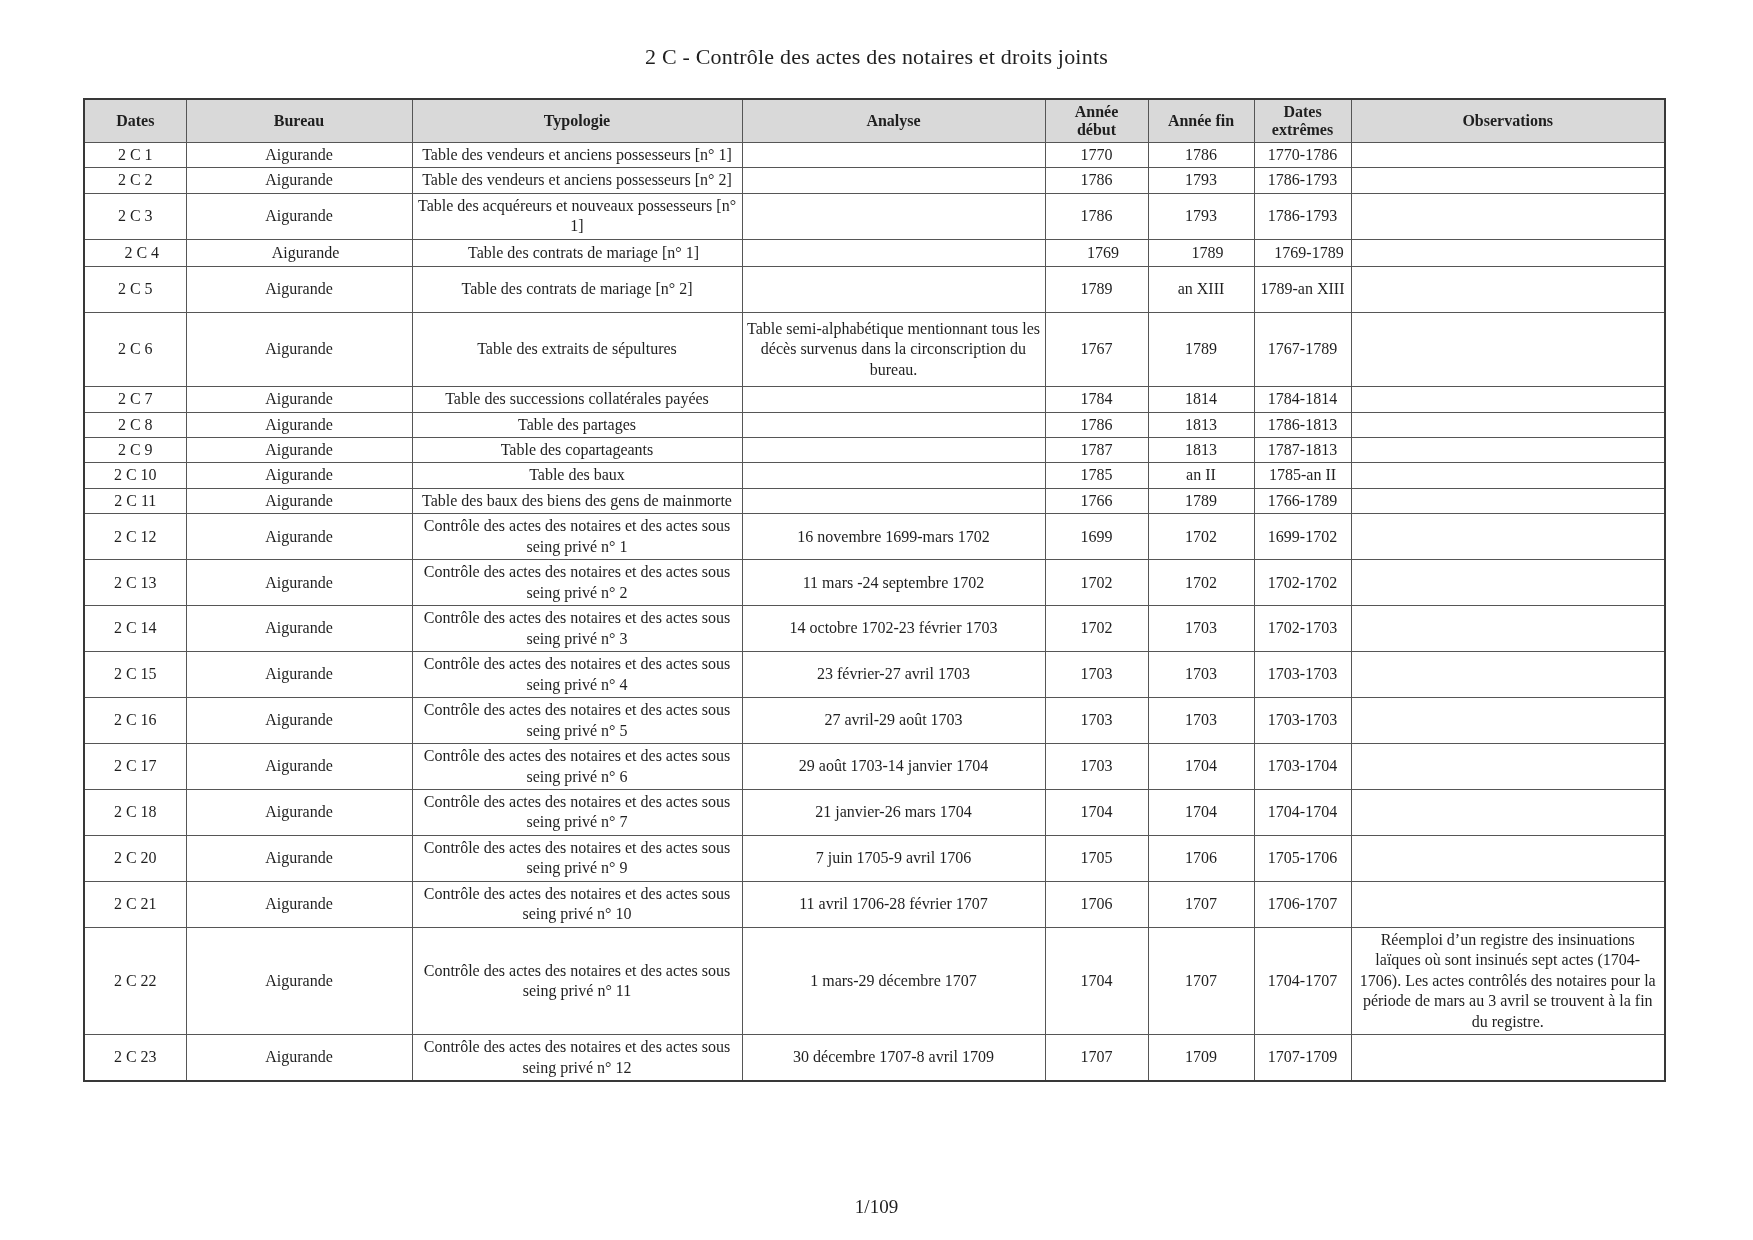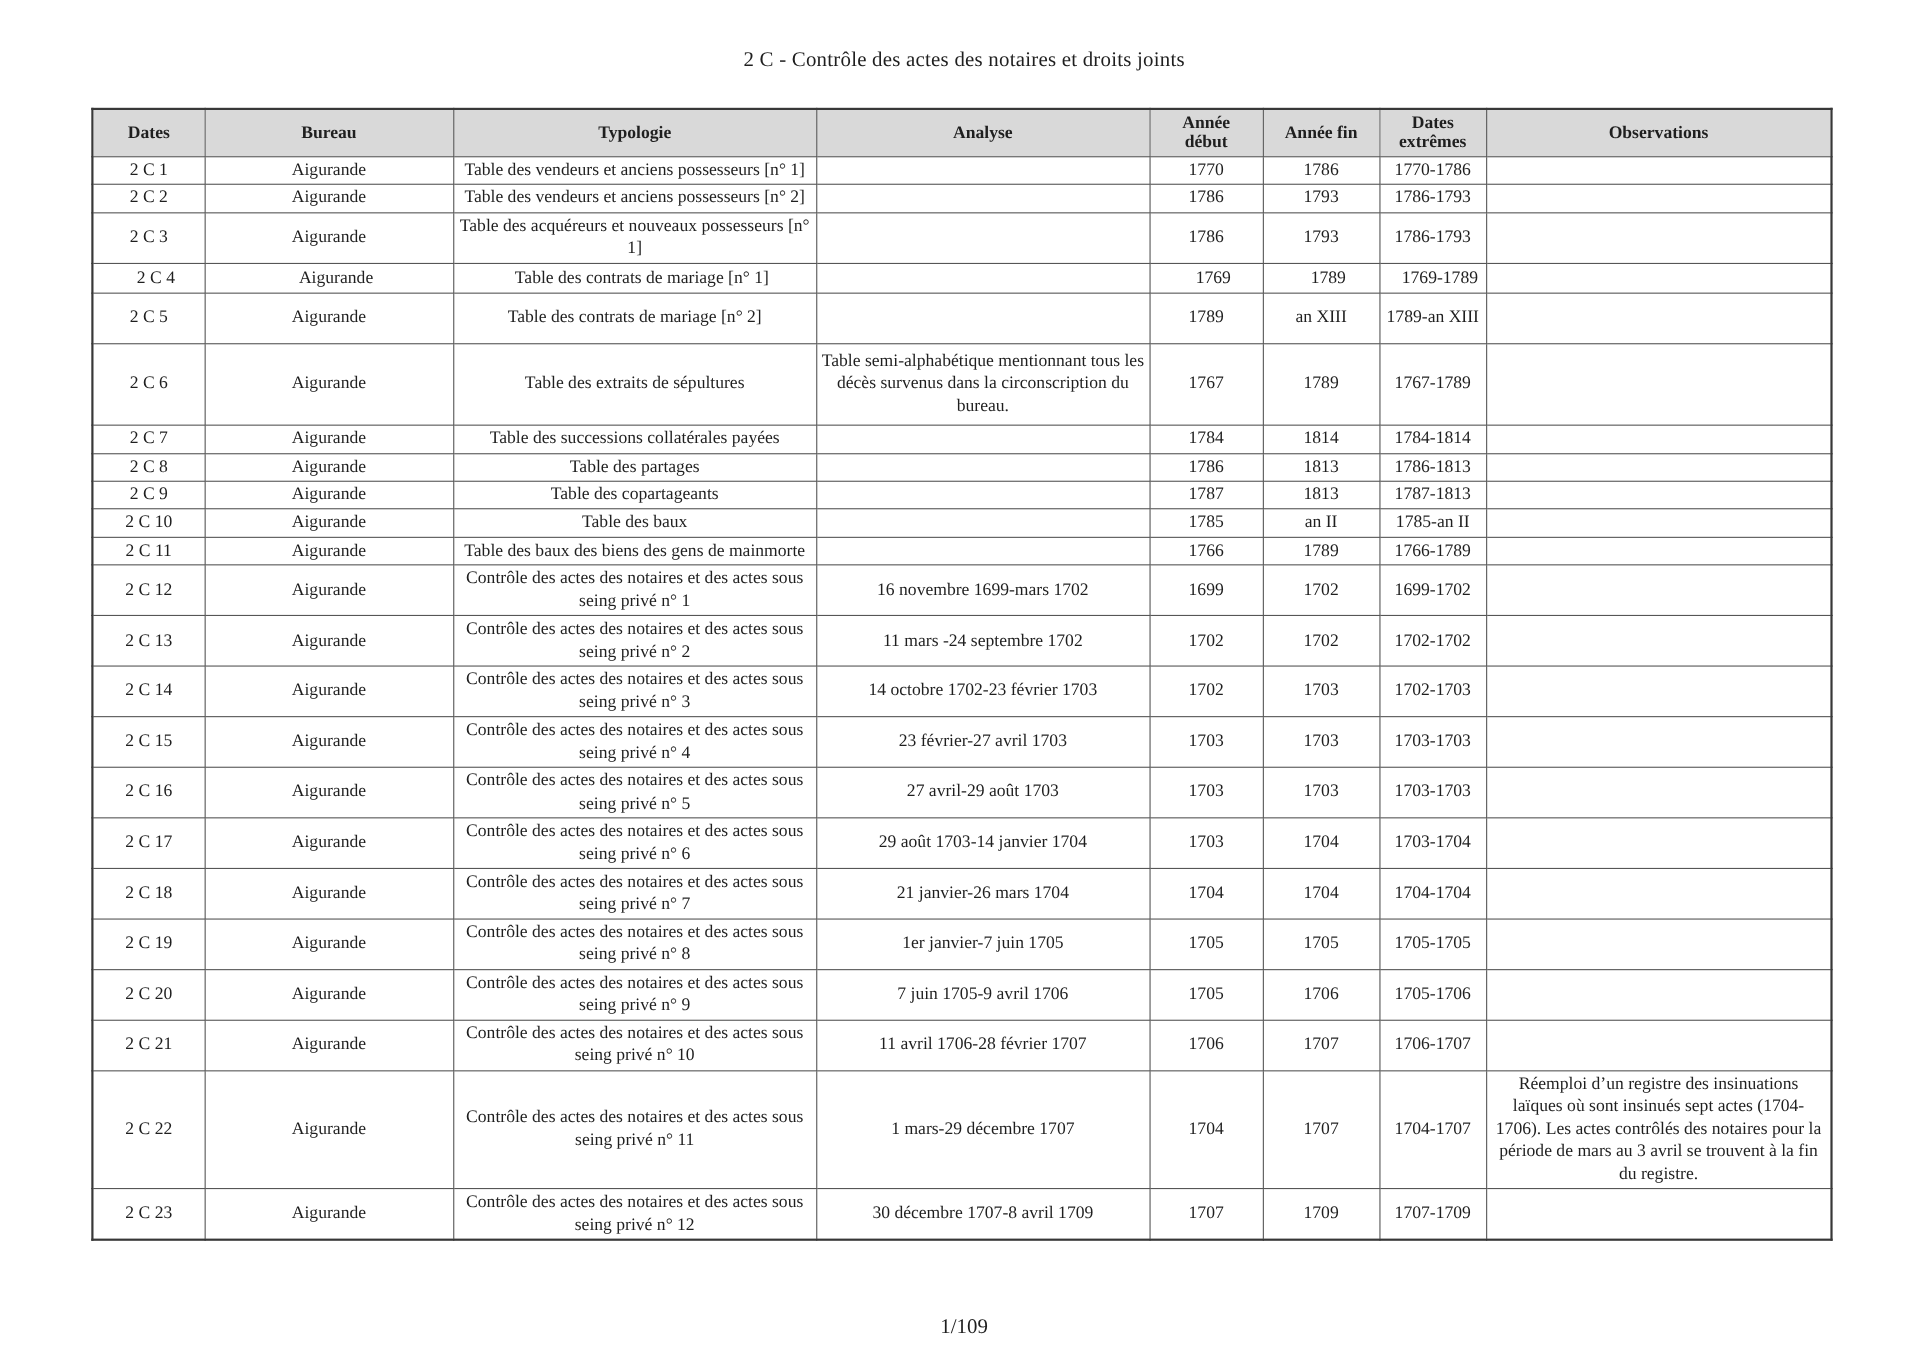--- a/index.html
+++ b/index.html
@@ -5,21 +5,21 @@
   html,body { margin:0; padding:0; }
   body {
     width:1753px; height:1240px;
     background:#ffffff;
     font-family:"Liberation Serif","DejaVu Serif",serif;
     color:var(--text,#1f1f1f);
     position:relative;
   }
   .doc-title {
     position:absolute; top:44px; left:0; width:1753px;
-    text-align:center; font-size:19px; letter-spacing:.2px;
+    text-align:center; font-size:22px; letter-spacing:.2px;
   }
   table.inventory {
     position:absolute; top:98px; left:83px;
     width:1581px;
     border-collapse:collapse; table-layout:fixed;
     border:2px solid var(--border-outer,#383838);
   }
   th, td {
     border:1px solid var(--border-inner,#565656);
     vertical-align:middle;
@@ -251,30 +251,20 @@
     <td class="c-cote">2 C 18</td>
     <td class="c-bureau">Aigurande</td>
     <td class="c-typologie">Contrôle des actes des notaires et des actes sous seing privé n° 7</td>
     <td class="c-analyse">21 janvier-26 mars 1704</td>
     <td class="c-debut">1704</td>
     <td class="c-fin">1704</td>
     <td class="c-dates">1704-1704</td>
     <td class="c-obs"></td>
   </tr>
         <tr>
-    <td class="c-cote">2 C 19</td>
-    <td class="c-bureau">Aigurande</td>
-    <td class="c-typologie">Contrôle des actes des notaires et des actes sous seing privé n° 8</td>
-    <td class="c-analyse">1er janvier-7 juin 1705</td>
-    <td class="c-debut">1705</td>
-    <td class="c-fin">1705</td>
-    <td class="c-dates">1705-1705</td>
-    <td class="c-obs"></td>
-  </tr>
-        <tr>
     <td class="c-cote">2 C 20</td>
     <td class="c-bureau">Aigurande</td>
     <td class="c-typologie">Contrôle des actes des notaires et des actes sous seing privé n° 9</td>
     <td class="c-analyse">7 juin 1705-9 avril 1706</td>
     <td class="c-debut">1705</td>
     <td class="c-fin">1706</td>
     <td class="c-dates">1705-1706</td>
     <td class="c-obs"></td>
   </tr>
         <tr>

